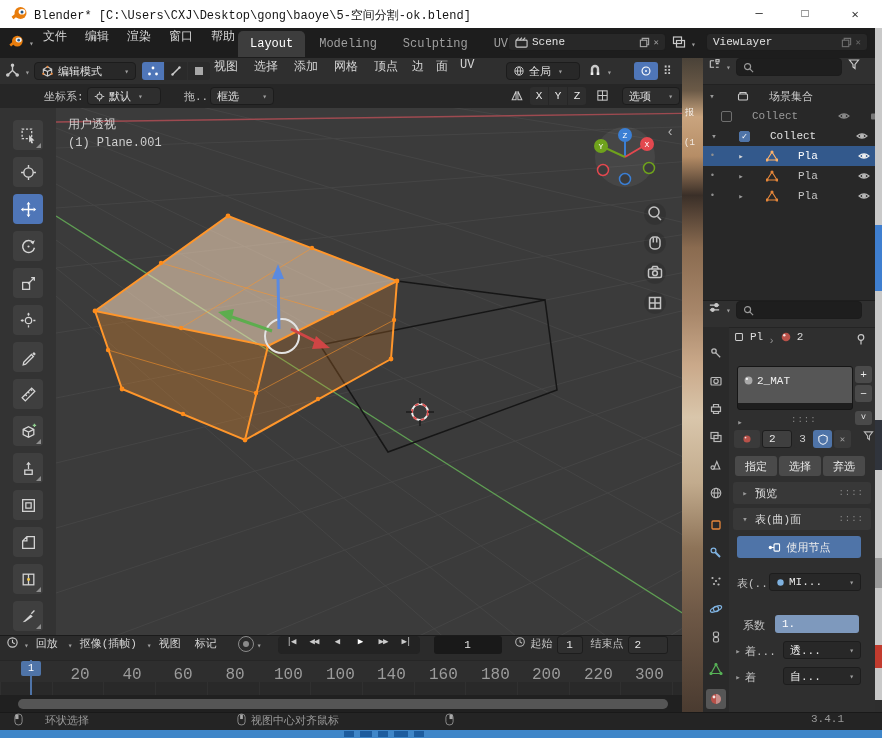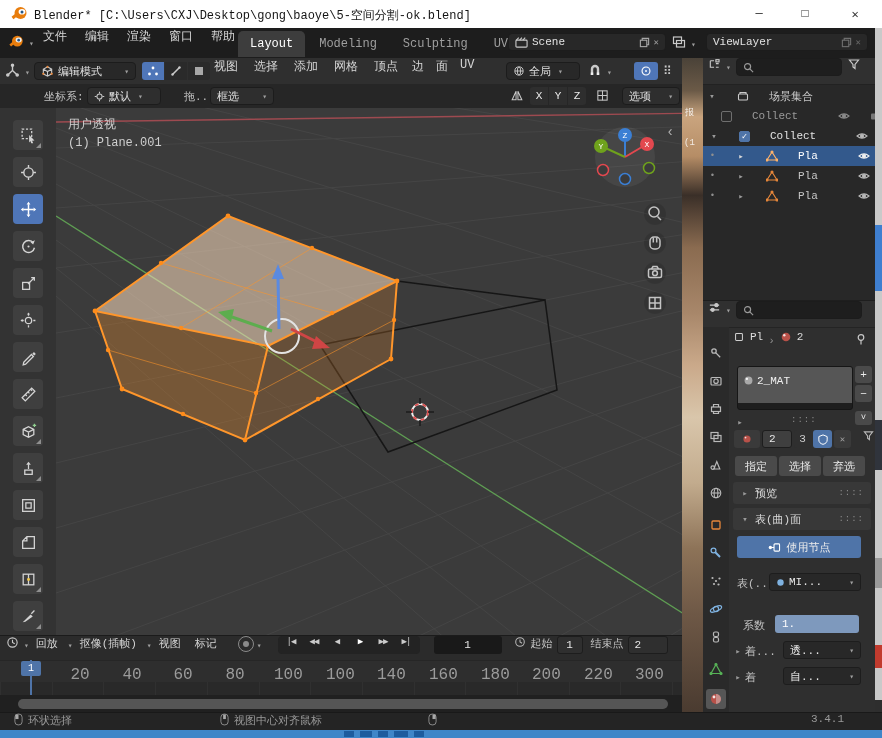--- a/index.html
+++ b/index.html
@@ -923,21 +923,21 @@
     </div>
   </div>
 
   <div class="ab row" style="left:0;top:712px;width:882px;height:18px;background:#242424;border-top:1px solid #191919;font-size:11px;color:#9a9a9a">
     <span style="margin-left:14px">
         <svg width="9" height="13" viewBox="0 0 10 14" stroke="#8a8a8a" fill="none" stroke-width="1.1">
           <rect x="1" y="1" width="8" height="12" rx="3.5"></rect>
           <rect x="1.5" y="1.5" width="3.5" height="5" fill="#aaaaaa" stroke="none"></rect>
         </svg>
       </span>
-    <span style="margin-left:5px">环状选择</span>
+    <span style="margin-left:22px">环状选择</span>
     <span style="margin-left:148px">
         <svg width="9" height="13" viewBox="0 0 10 14" stroke="#8a8a8a" fill="none" stroke-width="1.1">
           <rect x="1" y="1" width="8" height="12" rx="3.5"></rect>
           <rect x="3.5" y="1.5" width="3" height="5" fill="#aaaaaa" stroke="none"></rect>
         </svg>
       </span>
     <span style="margin-left:5px">视图中心对齐鼠标</span>
     <span style="margin-left:106px">
         <svg width="9" height="13" viewBox="0 0 10 14" stroke="#8a8a8a" fill="none" stroke-width="1.1">
           <rect x="1" y="1" width="8" height="12" rx="3.5"></rect>

